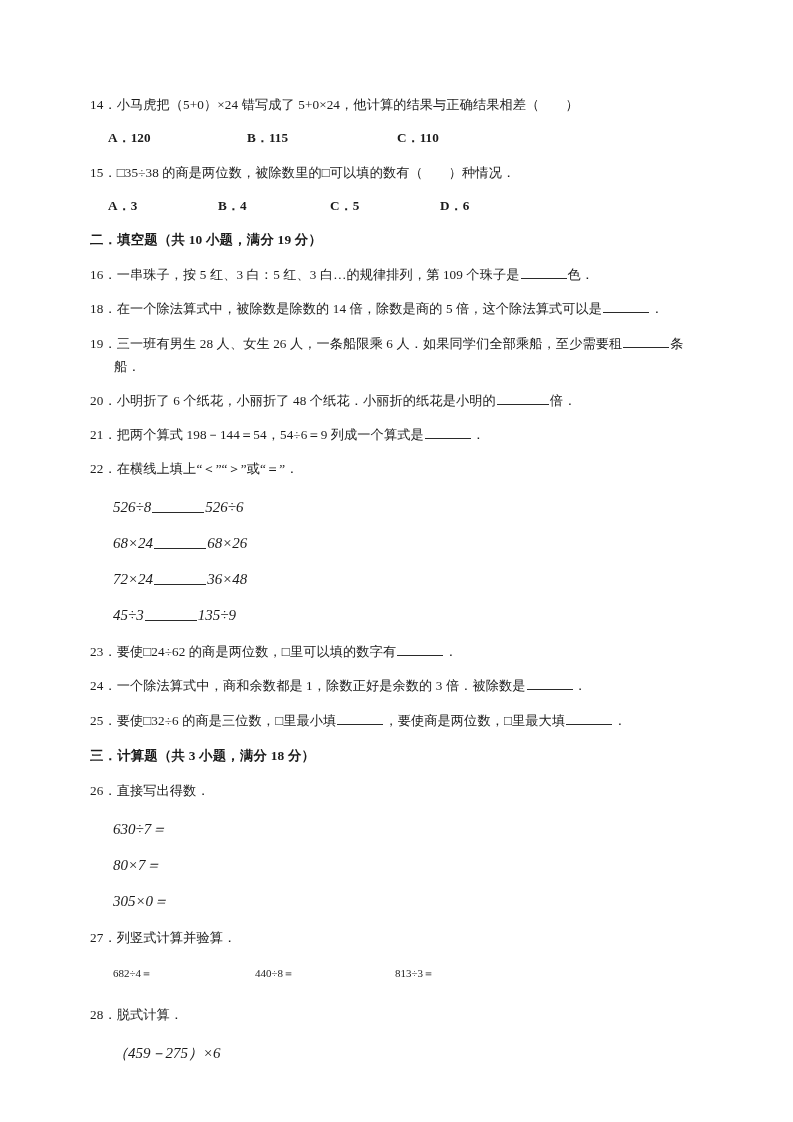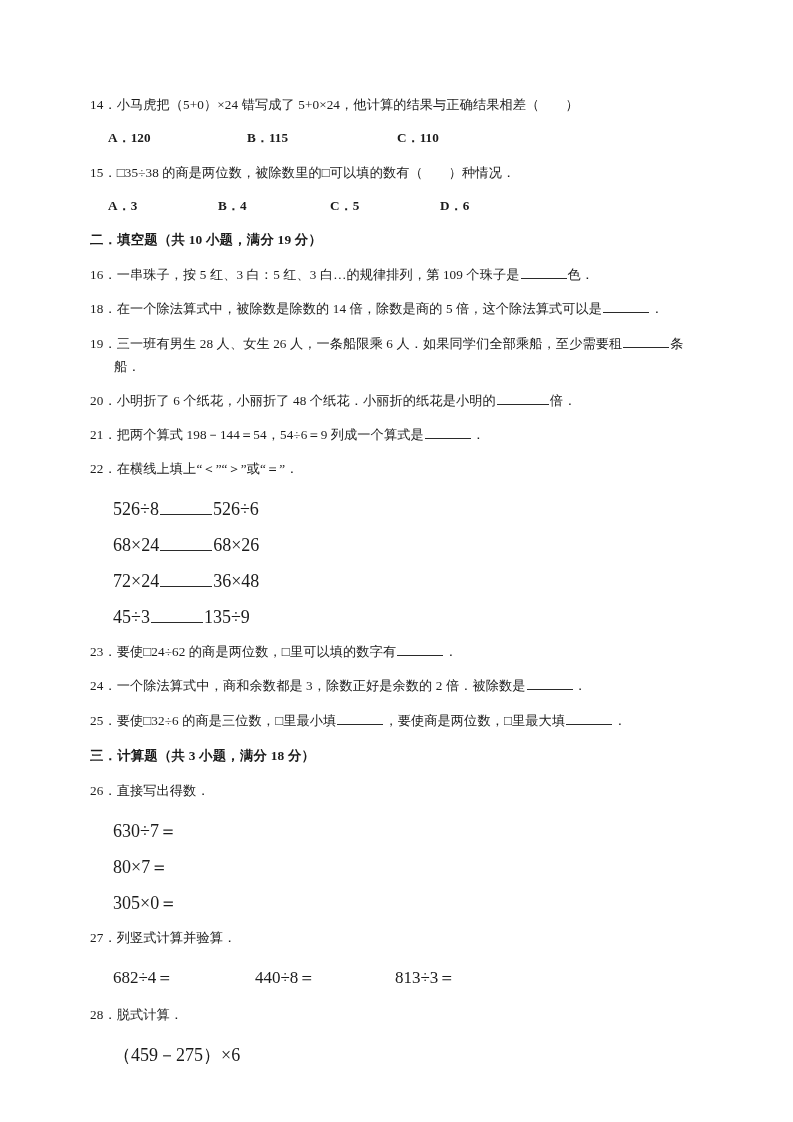--- a/index.html
+++ b/index.html
@@ -62,29 +62,30 @@
   .section {
     font-weight: bold;
     font-size: 13.4px;
     margin: 0 0 16px 0;
     letter-spacing: .2px;
   }
 
   
   .expr {
     padding-left: 23px;
-    font-size: 18px;
+    font-size: 15px;
     margin-bottom: 19px;
     line-height: 1.4;
     position: relative;
     height: 17px;
-  }
-
-  
-  .expr3 { position: relative; height: 17px; padding-left: 0; margin-bottom: 19px; font-size: 17px; }
+    font-style: italic;
+  }
+
+  
+  .expr3 { position: relative; height: 17px; padding-left: 0; margin-bottom: 19px; font-size: 11px; }
   .expr3 .c { position: absolute; top: 0; white-space: nowrap; }
 
   
   .blank {
     display: inline-block;
     border-bottom: 1px solid #2a2a2a;
     vertical-align: baseline;
     height: 0.95em;
     margin: 0 1px;
   }
@@ -157,21 +158,21 @@
   </div>
   <div class="expr" style="margin-bottom:20px;">
     <span>45÷3</span><span class="blank bl-l"></span><span>135÷9</span>
   </div>
 
   <div class="row q">
     <span class="num">23．</span><span>要使□24÷62 的商是两位数，□里可以填的数字有</span><span class="blank bl-m"></span><span>．</span>
   </div>
 
   <div class="row q">
-    <span class="num">24．</span><span>一个除法算式中，商和余数都是 3，除数正好是余数的 2 倍．被除数是</span><span class="blank bl-m"></span><span>．</span>
+    <span class="num">24．</span><span>一个除法算式中，商和余数都是 1，除数正好是余数的 3 倍．被除数是</span><span class="blank bl-m"></span><span>．</span>
   </div>
 
   <div class="row q" style="margin-bottom:17px;">
     <span class="num">25．</span><span>要使□32÷6 的商是三位数，□里最小填</span><span class="blank bl-m"></span><span>，要使商是两位数，□里最大填</span><span class="blank bl-m"></span><span>．</span>
   </div>
 
   <div class="section">三．计算题（共 3 小题，满分 18 分）</div>
 
   <div class="row q" style="margin-bottom:19px;">
     <span class="num">26．</span><span>直接写出得数．</span>

